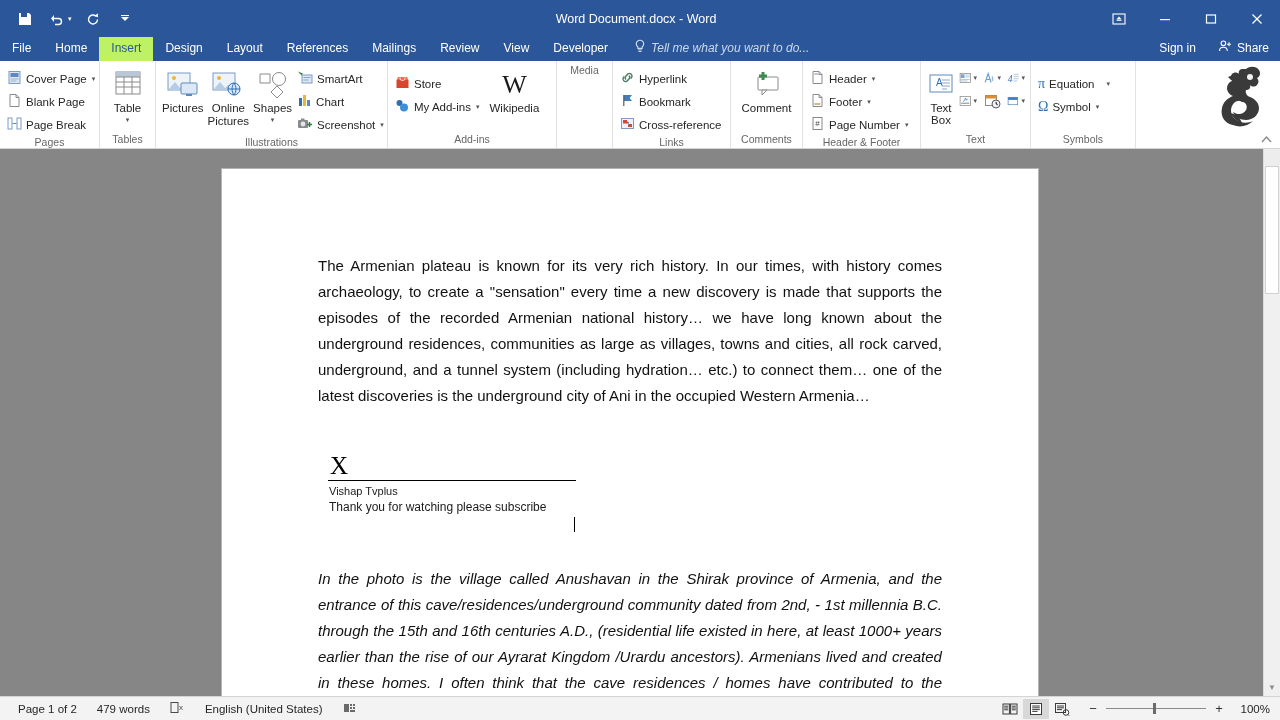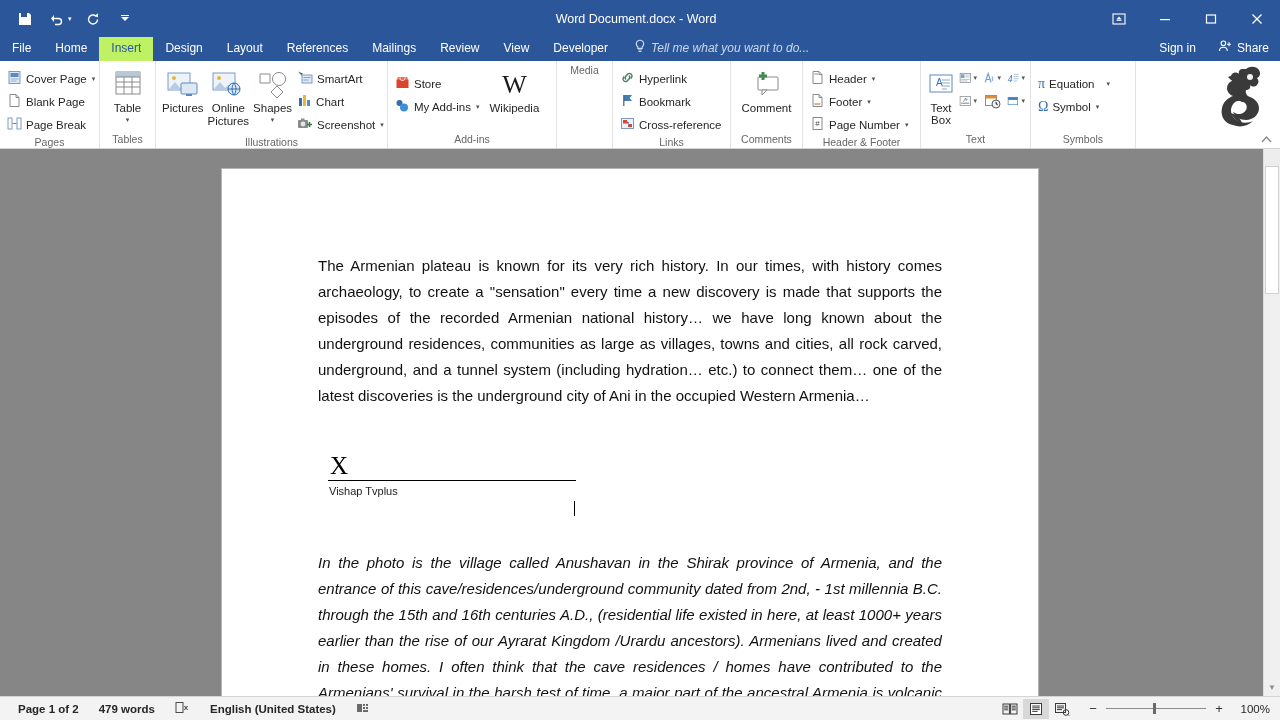--- a/index.html
+++ b/index.html
@@ -175,21 +175,21 @@
 
   
   .statusbar {
     position: absolute; bottom: 0; left: 0; right: 0; height: 24px;
     background: #2b579a00;
     border-top: 1px solid #d4d4d4;
     background: #f3f3f3;
     display: flex; align-items: center;
     font-size: 11.5px; color: #262626;
   }
-  .sb-left { display:flex; align-items:center; gap: 0; padding-left: 8px; font-weight: bold; }
+  .sb-left { display:flex; align-items:center; gap: 0; padding-left: 8px; }
   .sb-item { padding: 0 10px; white-space: nowrap; }
   .sb-right { margin-left:auto; display:flex; align-items:center; gap:0; padding-right: 10px; }
   .viewbtn {
     width: 26px; height: 20px; display:flex; align-items:center; justify-content:center;
     color:#3b3b3b;
   }
   .viewbtn.active { background:#d8d8d8; }
   .zoomwrap { display:flex; align-items:center; gap:7px; padding-left:12px; }
   .zoom-minus, .zoom-plus { font-size: 13px; color:#333; width:12px; text-align:center; }
   .zoom-track { position:relative; width:100px; height:12px; display:flex; align-items:center; }
@@ -663,20 +663,21 @@
     <div class="page-inner">
 
       <p class="para">The Armenian plateau is known for its very rich history. In our times, with history comes archaeology, to create a "sensation" every time a new discovery is made that supports the episodes of the recorded Armenian national history… we have long known about the underground residences, communities as large as villages, towns and cities, all rock carved, underground, and a tunnel system (including hydration… etc.) to connect them… one of the latest discoveries is the underground city of Ani in the occupied Western Armenia…</p>
 
       <div class="gap-lg"></div>
 
       <div class="sigblock">
         <div class="sig-x">X</div>
         <div class="sig-line"></div>
         <div class="sig-name">Vishap Tvplus</div>
+        <div class="sig-sub">Thank you for watching please subscribe</div>
       </div>
 
       <div style="height:18px; padding-left:256px;">
         <span class="caret-blink"></span>
       </div>
 
       <div class="gap-sm"></div>
 
       <p class="para p2">
         <span>In the photo is the village called </span><span class="misspell">Anushavan</span><span> in the Shirak province of Armenia, and the entrance of this cave/residences/underground community dated from 2nd, - 1st millennia B.C. through the 15th and 16th centuries A.D., (residential life existed in here, at least 1000+ years earlier than the rise of our </span><span class="misspell">Ayrarat</span><span> Kingdom /</span><span class="misspell">Urardu</span><span> ancestors). Armenians lived and created in these homes. I often think that the cave residences / homes have contributed to the Armenians' survival in the harsh test of time, a major part of the ancestral Armenia is volcanic in nature, and our several history episodes happened in different parts of/on our plateau, perhaps because of the earthquakes and the volcanic nature of the land, they had to move from one part to the other in</span>

